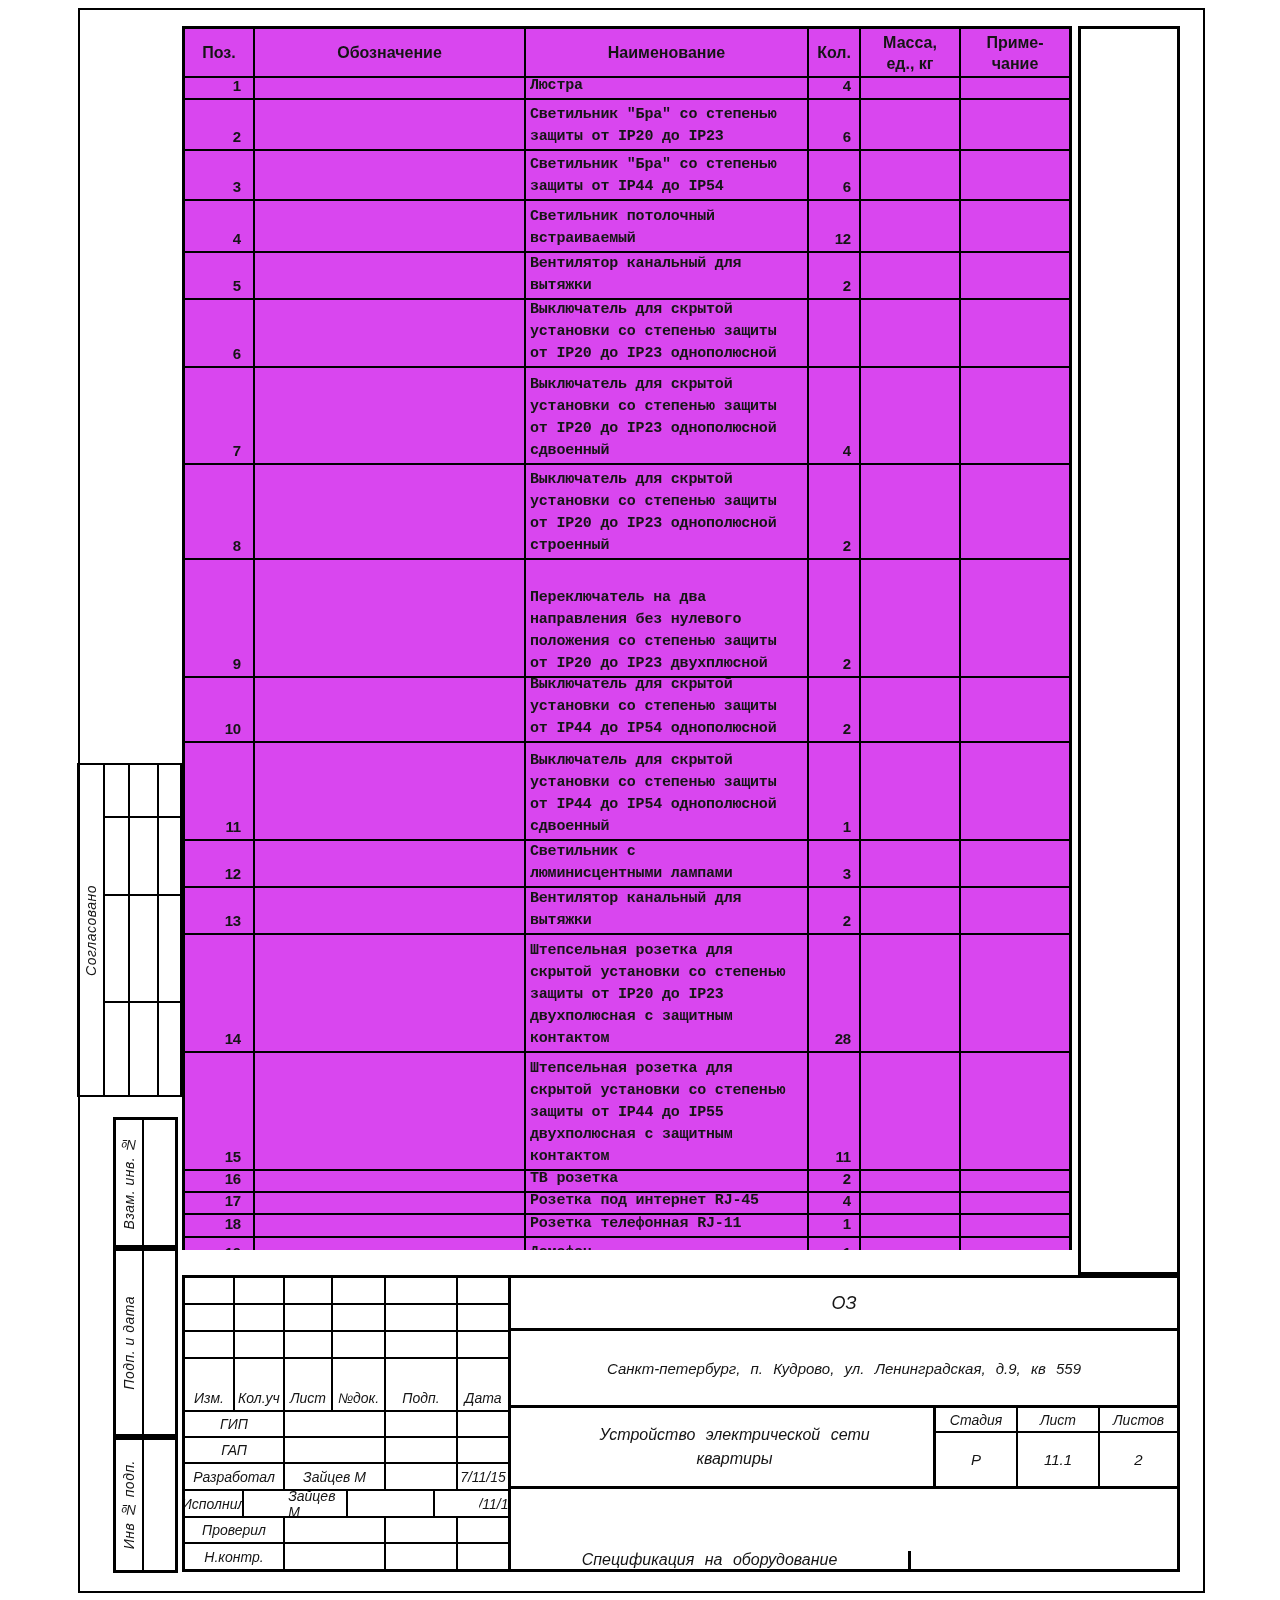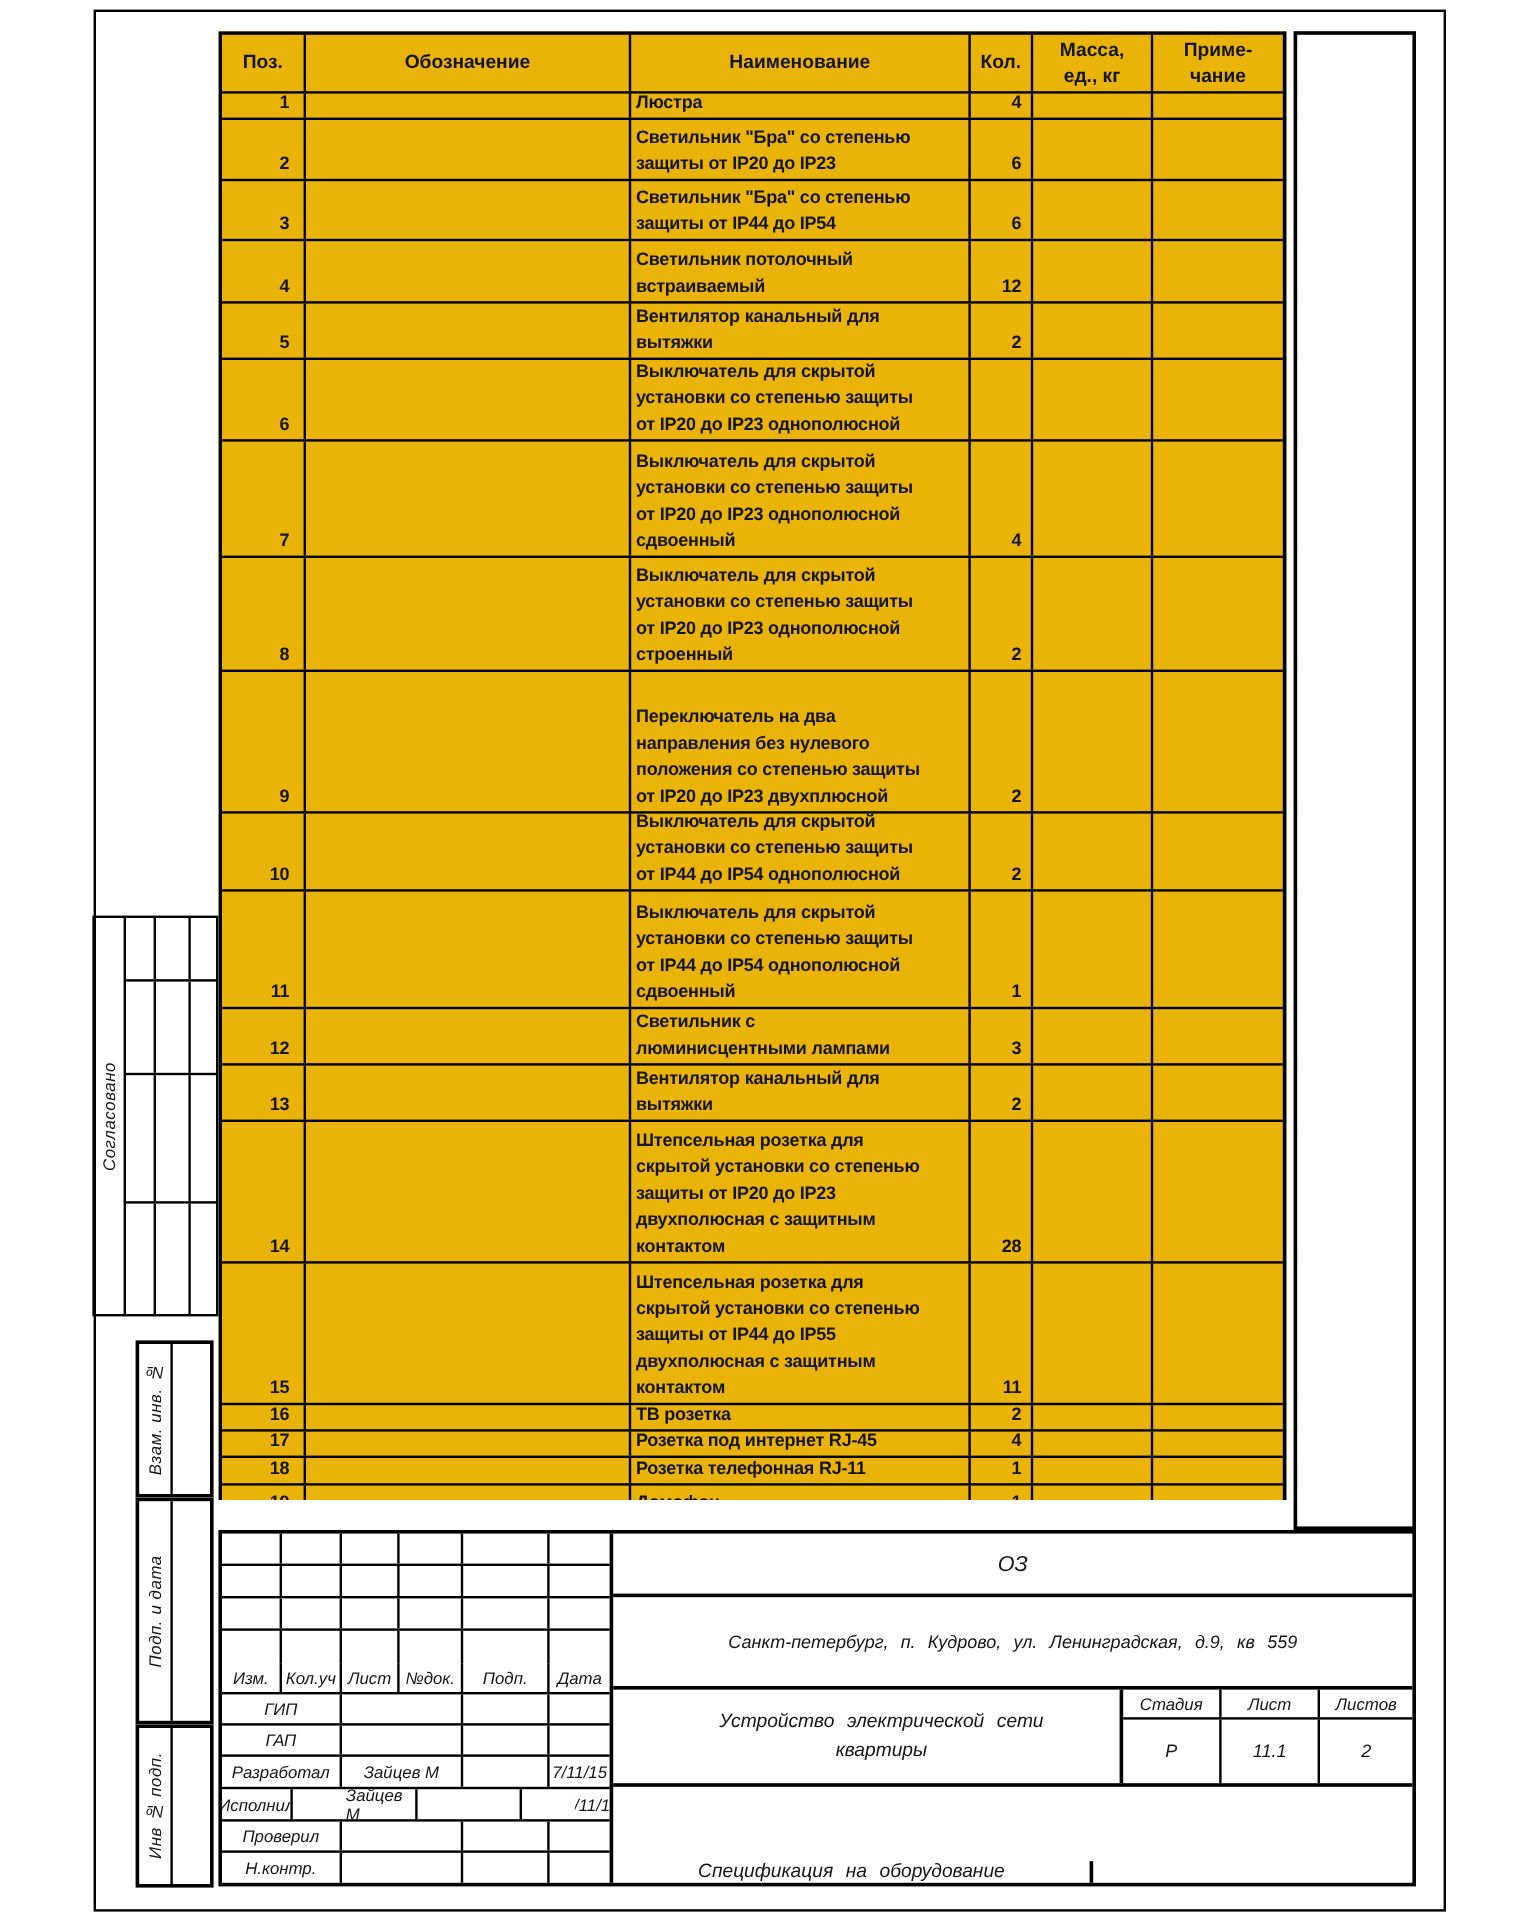--- a/index.html
+++ b/index.html
@@ -6,34 +6,34 @@
   .page{position:relative;width:1280px;height:1600px;background:#ffffff;overflow:hidden;
         font-family:"Liberation Sans",sans-serif;color:#151515;}
   .abs{position:absolute;box-sizing:border-box;}
   *{box-sizing:border-box;}
 
   
   .frame{left:78px;top:8px;width:1127px;height:1585px;border:2px solid #000;}
 
   
   .table-clip{left:182px;top:26px;width:896px;height:1224px;overflow:hidden;}
-  .spec-table{border:3px solid #000;width:890px;background:#eab308;}
+  .spec-table{border:3px solid #000;width:890px;background:#d946ef;}
   .t-row{display:flex;border-bottom:2px solid #000;}
   .t-row:last-child{border-bottom:none;}
   .t-cell{border-right:2px solid #000;overflow:hidden;display:flex;}
   .t-cell:last-child{border-right:none;}
   .c-pos{width:70px;}  .c-des{width:271px;} .c-name{width:283px;}
   .c-qty{width:52px;}  .c-mass{width:100px;} .c-note{width:108px;}
   .hdr{height:49px;border-bottom:2px solid #000;}
   .hdr .t-cell{align-items:center;justify-content:center;text-align:center;
                font-weight:bold;font-size:16px;line-height:21px;white-space:pre-line;}
   .body-text{font-weight:bold;font-size:15px;line-height:22px;letter-spacing:-0.2px;}
   .cell-pos{align-items:flex-end;justify-content:flex-end;padding:0 12px 1px 0;}
   .cell-name{align-items:flex-end;justify-content:flex-start;padding:2px 2px 1px 4px;
-             white-space:pre-line;text-align:left;}
+             white-space:pre-line;text-align:left;font-family:Liberation Mono, monospace;}
   .cell-qty{align-items:flex-end;justify-content:flex-end;padding:0 8px 1px 0;}
 
   
   .right-panel{left:1078px;top:26px;width:102px;height:1249px;border:3px solid #000;background:#fff;}
 
   
   .title-block{left:182px;top:1275px;width:998px;height:297px;border:3px solid #000;
                display:flex;background:#fff;}
   .drafting{font-style:italic;font-family:"Liberation Sans",sans-serif;}
   .rev-grid{width:326px;border-right:3px solid #000;display:flex;flex-direction:column;}

